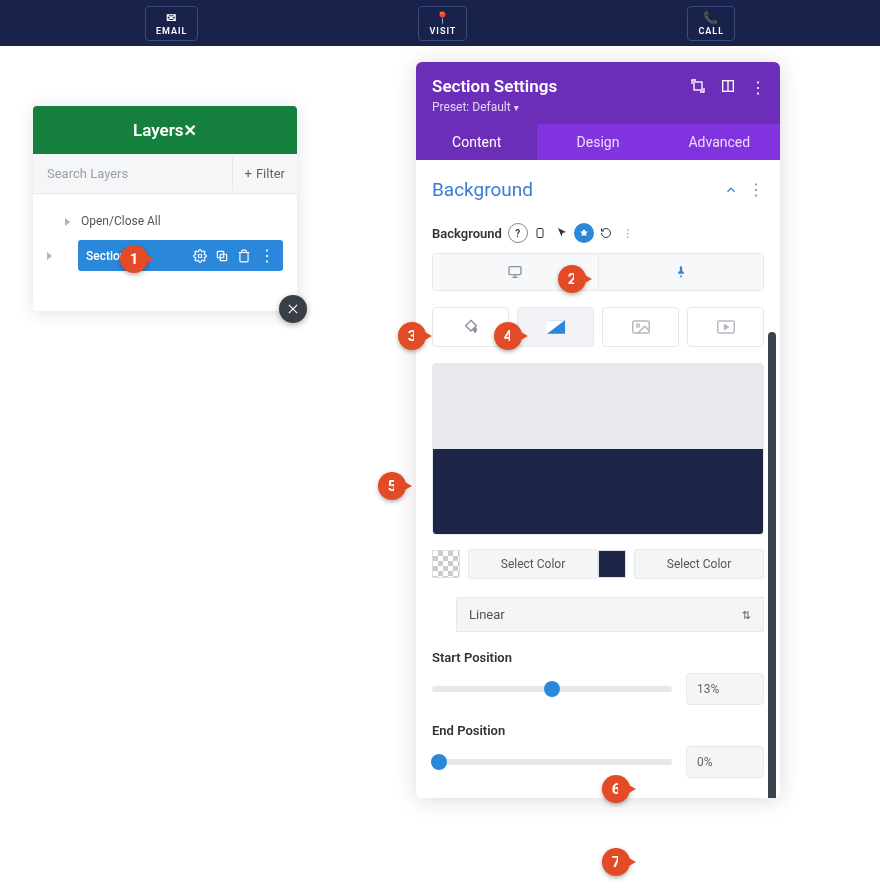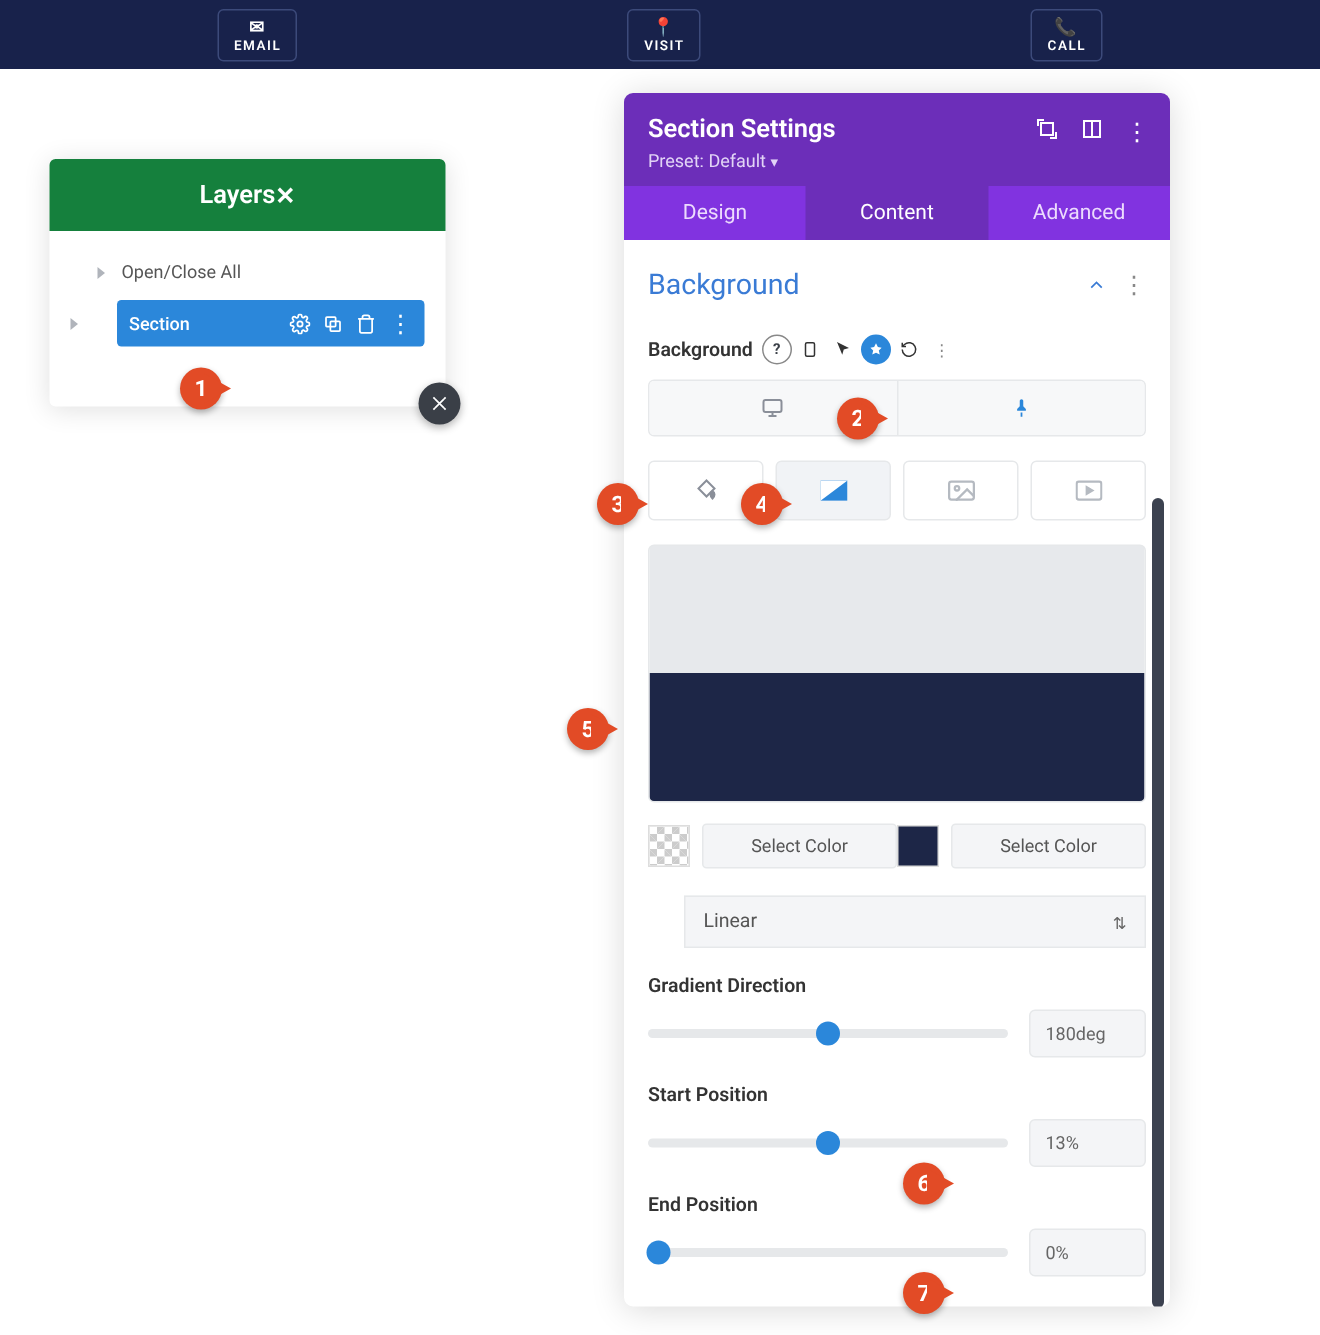--- a/index.html
+++ b/index.html
@@ -110,20 +110,27 @@
   <div class="topbar-btn">
     <span class="ticon">📞</span>
     <span>CALL</span>
   </div>
 </div>
 
 <div class="layers-panel">
   <div class="layers-header">
     <h2>Layers</h2>
     <span class="layers-close">✕</span>
+  </div>
+  <div class="layers-search">
+    <input type="text" placeholder="Search Layers" style="">
+    <div class="layers-filter">
+      <span>+</span>
+      <span>Filter</span>
+    </div>
   </div>
   <div class="layers-body">
     <div class="oc-all">
       <span class="caret"></span>
       <span>Open/Close All</span>
     </div>
     <div style="display:flex;align-items:center;">
       <span class="caret"></span>
       <div class="section-row" style="flex:1">
         <span class="label">Section</span>
@@ -175,25 +182,25 @@
         <svg width="16" height="16" viewBox="0 0 24 24" fill="none" stroke="white" stroke-width="2">
             <rect x="4" y="4" width="16" height="16"></rect>
             <line x1="12" y1="4" x2="12" y2="20"></line>
           </svg>
       </span>
       <span>⋮</span>
     </div>
   </div>
 
   <div class="settings-tabs">
+    <div class="settings-tab active">
+      <span>Content</span>
+    </div>
     <div class="settings-tab">
       <span>Design</span>
-    </div>
-    <div class="settings-tab active">
-      <span>Content</span>
     </div>
     <div class="settings-tab">
       <span>Advanced</span>
     </div>
   </div>
 
   <div class="settings-body">
     <div class="scrollbar"></div>
 
     <div class="accordion-head">
@@ -293,29 +300,20 @@
       </div>
     </div>
 
     <div class="field-block">
       <div class="select">
         <span>Linear</span>
         <span class="chev">⇅</span>
       </div>
     </div>
 
-    <div class="field-block">
-      <label>Gradient Direction</label>
-      <div class="slider-row">
-        <div class="slider">
-          <div class="thumb" style="left:50%"></div>
-        </div>
-        <div class="slider-val">180deg</div>
-      </div>
-    </div>
 
     <div class="field-block">
       <label>Start Position</label>
       <div class="slider-row">
         <div class="slider">
           <div class="thumb" style="left:50%"></div>
         </div>
         <div class="slider-val">13%</div>
       </div>
     </div>

